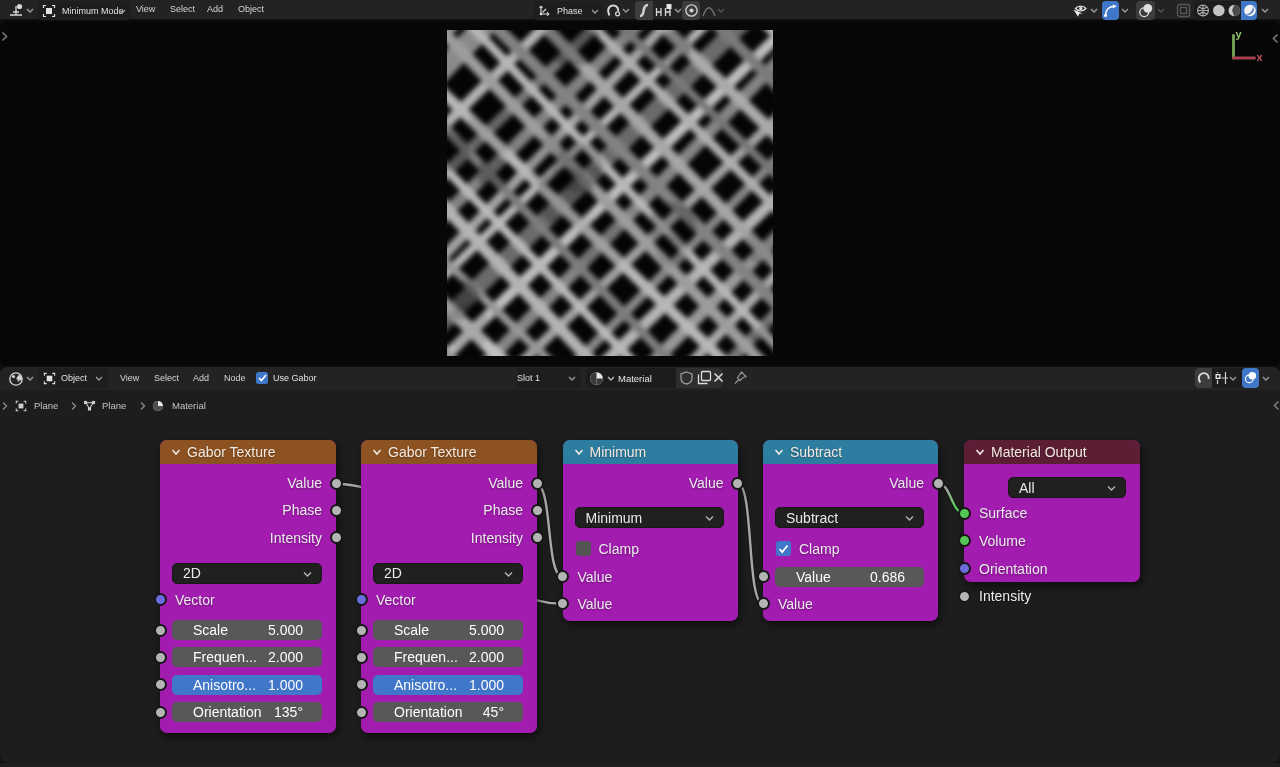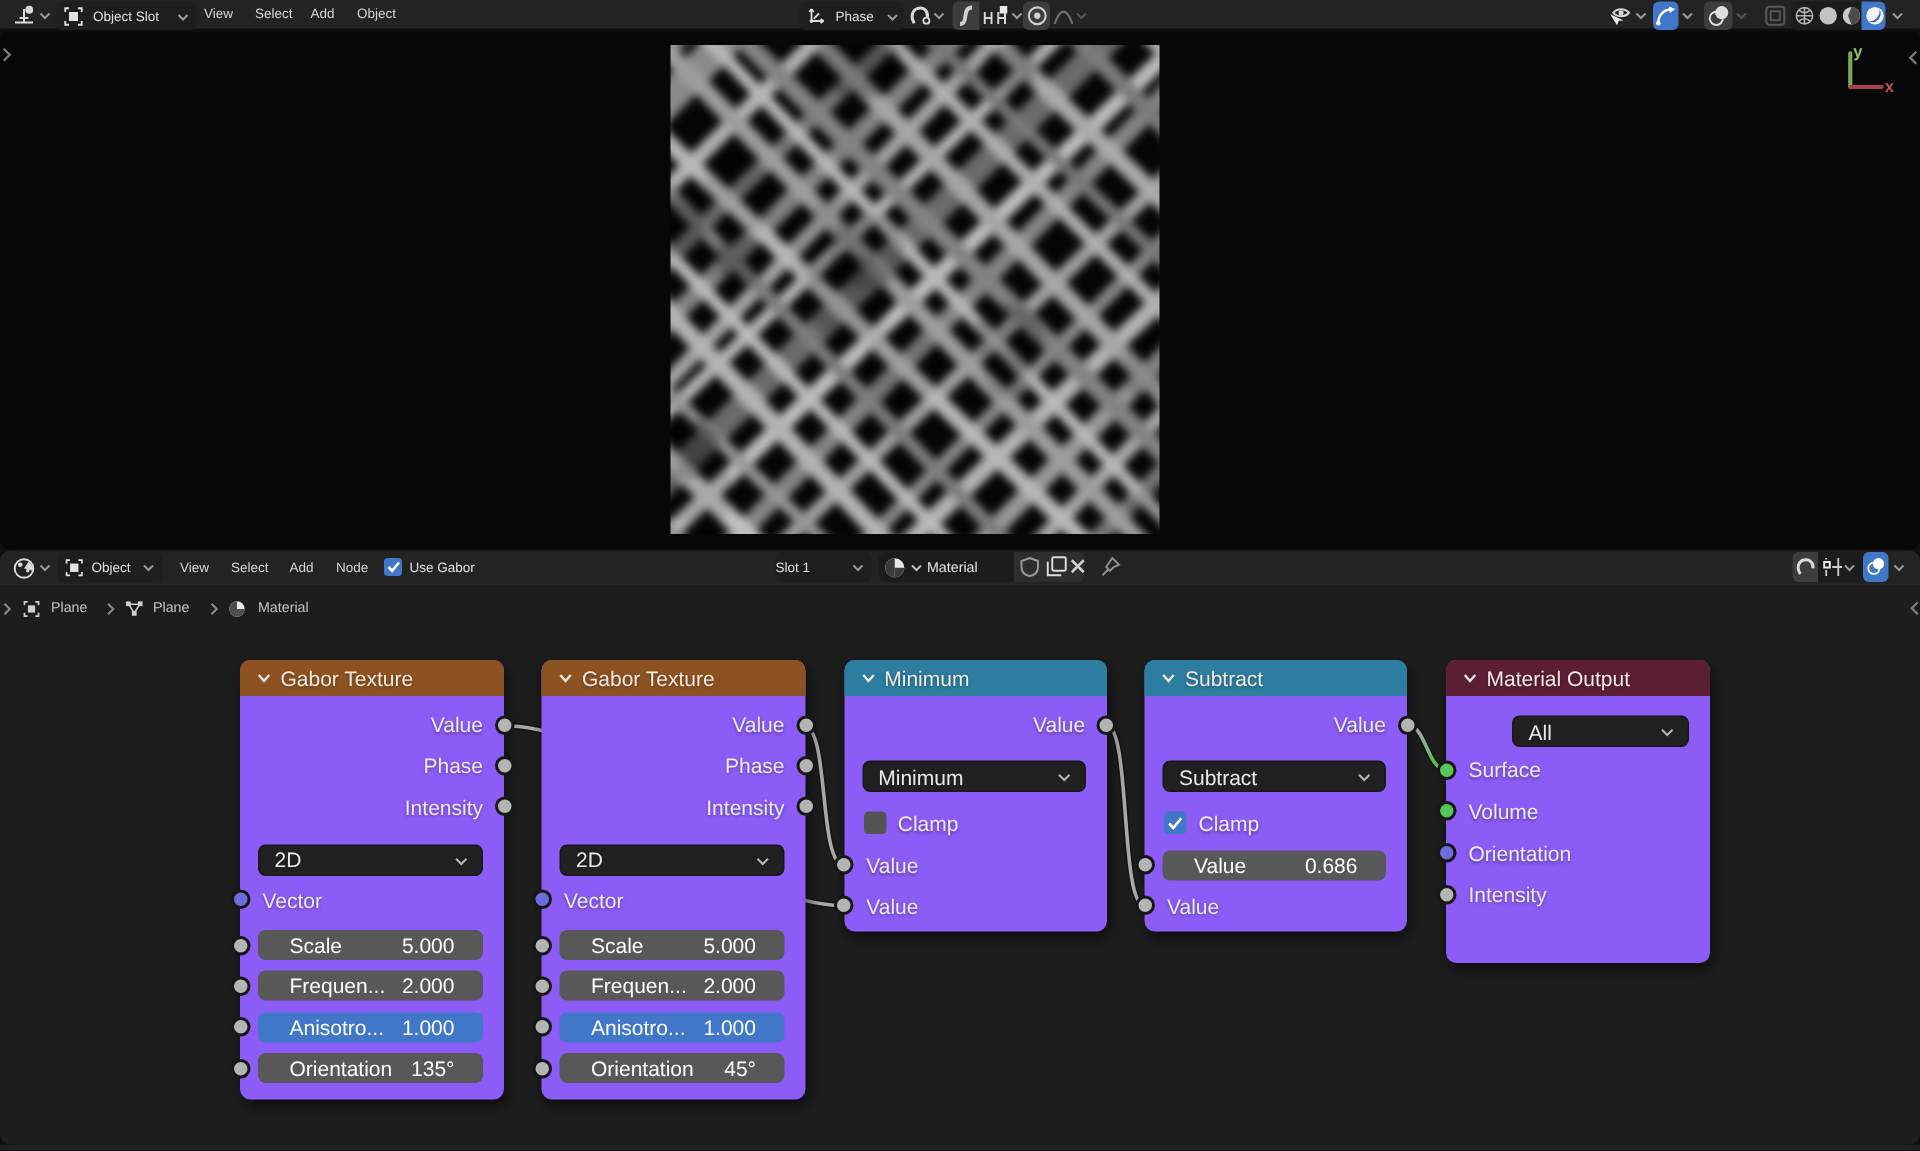--- a/index.html
+++ b/index.html
@@ -11,21 +11,21 @@
 .btn{position:absolute;display:flex;align-items:center;background:#1c1c1c;border-radius:4px;}
 
 #viewport{left:0;top:21px;width:1280px;height:345px;background:#070707;border-radius:6px;overflow:hidden;}
 
 #nodearea{left:0;top:367px;width:1280px;height:396px;background:#1d1d1d;border-radius:7px;overflow:hidden;}
 #nodehead{position:absolute;left:0;top:0;width:1280px;height:23px;background:#232323;font-size:9px;color:#d5d5d5;white-space:nowrap;}
 #nodehead .menu{position:absolute;top:0;height:23px;line-height:23px;}
 #crumbs{position:absolute;left:0;top:31px;height:16px;color:#c3c3c3;font-size:9.5px;display:flex;align-items:center;white-space:nowrap;}
 #botbar{left:0;top:763px;width:1280px;height:4px;background:#1f1f1f;}
 
-.node{position:absolute;background:#8b5cf6;border-radius:7px;box-shadow:2px 4px 9px rgba(0,0,0,0.55);}
+.node{position:absolute;background:#a21caf;border-radius:7px;box-shadow:2px 4px 9px rgba(0,0,0,0.55);}
 .nhead{position:absolute;left:0;top:0;right:0;height:24px;border-radius:7px 7px 0 0;display:flex;align-items:center;padding-left:11px;color:#f2e9e0;font-size:14px;white-space:nowrap;text-shadow:0 1px 2px rgba(0,0,0,0.35);}
 .nhead svg{margin-right:6px;}
 .nrow{position:absolute;left:0;right:0;height:20px;display:flex;align-items:center;color:#ececec;font-size:14px;white-space:nowrap;text-shadow:0 1px 2px rgba(0,0,0,0.35);}
 .rlab{position:absolute;right:14px;}
 .llab{position:absolute;left:15px;}
 .sock{position:absolute;width:9px;height:9px;border-radius:50%;background:#b4b4b4;border:2px solid #171717;}
 .sockL{left:-6.5px;}
 .sockR{right:-6.5px;}
 .field{position:absolute;left:12px;right:14px;height:20px;background:#585858;border-radius:5px;color:#fdfdfd;font-size:14px;display:flex;align-items:center;white-space:nowrap;}
 .field .fl{position:absolute;left:21px;}
@@ -48,21 +48,21 @@
   <svg class="abs" style="left:26px;top:7px" width="8" height="7" viewBox="0 0 8 7">
         <path d="M1 2 L4 5 L7 2" stroke="#999" stroke-width="1.4" fill="none"></path>
       </svg>
   <div class="btn" style="left:37px;top:1px;width:94px;height:19px;background:#1e1e1e;">
     <svg style="margin-left:5px" width="14" height="14" viewBox="0 0 14 14">
       <g stroke="#e3e3e3" stroke-width="1.2" fill="none">
         <path d="M1.5 4 V1.5 H4 M10 1.5 H12.5 V4 M12.5 10 V12.5 H10 M4 12.5 H1.5 V10"></path>
       </g>
       <rect x="4" y="4" width="6" height="6" fill="#e3e3e3"></rect>
     </svg>
-    <span style="margin-left:6px;color:#e0e0e0">Object Slot</span>
+    <span style="margin-left:6px;color:#e0e0e0">Minimum Mode</span>
     <svg style="position:absolute;right:5px;top:7px" width="8" height="7" viewBox="0 0 8 7">
           <path d="M1 2 L4 5 L7 2" stroke="#999" stroke-width="1.4" fill="none"></path>
         </svg>
   </div>
   <div class="menu" style="left:136px;">View</div>
   <div class="menu" style="left:170px;">Select</div>
   <div class="menu" style="left:207px;">Add</div>
   <div class="menu" style="left:238px;">Object</div>
   <div class="btn" style="left:533px;top:1px;width:70px;height:19px;background:#1e1e1e;">
     <svg style="margin-left:5px" width="14" height="13" viewBox="0 0 14 13">
@@ -524,21 +524,21 @@
 <div class="field" style="top:127.3px;">
           <span class="fl">Value</span>
           <span class="fv">0.686</span>
         </div>
         <div class="sock sockL" style="top:130.1px;"></div>
 <div class="nrow" style="top:153.7px;">
           <span class="llab">Value</span>
         </div>
         <div class="sock sockL" style="top:157.2px;"></div>
 </div>
-      <div class="node" style="left:964px;top:73px;width:176px;height:202px;text-decoration:underline;">
+      <div class="node" style="left:964px;top:73px;width:176px;height:142px;text-decoration:underline;">
 <div class="nhead" style="background:#5c1e35;"><svg width="10" height="8" viewBox="0 0 10 8">
             <path d="M1.5 2 L5 6 L8.5 2" stroke="#efe8e0" stroke-width="1.6" fill="none"></path>
           </svg>Material Output</div>
 <div class="drop" style="top:37px;margin-left:32px;">
           <span>All</span>
           <svg width="9" height="8" viewBox="0 0 9 8">
             <path d="M1 2.5 L4.5 6 L8 2.5" stroke="#b5b5b5" stroke-width="1.4" fill="none"></path>
           </svg>
         </div>
 <div class="nrow" style="top:63px;">

